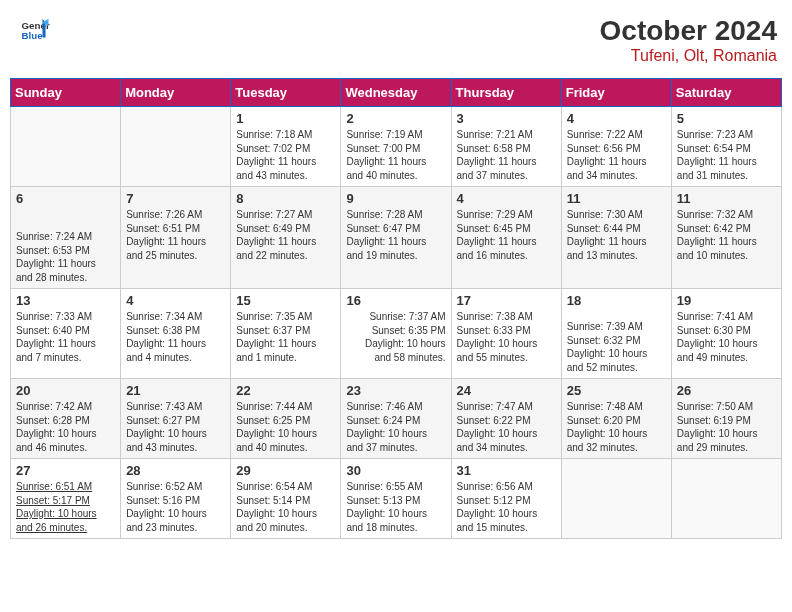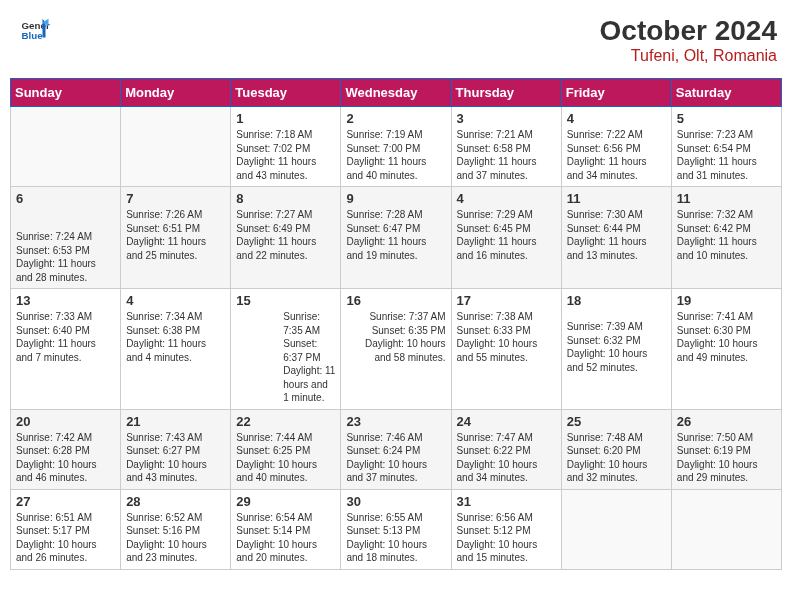--- a/index.html
+++ b/index.html
@@ -197,21 +197,21 @@
 Daylight: 11 hours and 7 minutes.</div>
         </td>
         <td>
           <span class="day-num">4</span>
           <div class="day-info" style="white-space: pre-line;">Sunrise: 7:34 AM
 Sunset: 6:38 PM
 Daylight: 11 hours and 4 minutes.</div>
         </td>
         <td>
           <span class="day-num">15</span>
-          <div class="day-info" style="white-space: pre-line; margin-left: 47px;">Sunrise: 7:35 AM
+          <div class="day-info" style="white-space: pre-line;">Sunrise: 7:35 AM
 Sunset: 6:37 PM
 Daylight: 11 hours and 1 minute.</div>
         </td>
         <td>
           <span class="day-num">16</span>
           <div class="day-info" style="white-space: pre-line; text-align: right;">Sunrise: 7:37 AM
 Sunset: 6:35 PM
 Daylight: 10 hours and 58 minutes.</div>
         </td>
         <td>
@@ -273,21 +273,21 @@
         <td>
           <span class="day-num">26</span>
           <div class="day-info" style="white-space: pre-line;">Sunrise: 7:50 AM
 Sunset: 6:19 PM
 Daylight: 10 hours and 29 minutes.</div>
         </td>
       </tr>
       <tr>
         <td>
           <span class="day-num">27</span>
-          <div class="day-info" style="white-space: pre-line;">Sunrise: 6:51 AM
+          <div class="day-info" style="white-space: pre-line; text-decoration: underline;">Sunrise: 6:51 AM
 Sunset: 5:17 PM
 Daylight: 10 hours and 26 minutes.</div>
         </td>
         <td>
           <span class="day-num">28</span>
           <div class="day-info" style="white-space: pre-line;">Sunrise: 6:52 AM
 Sunset: 5:16 PM
 Daylight: 10 hours and 23 minutes.</div>
         </td>
         <td>

